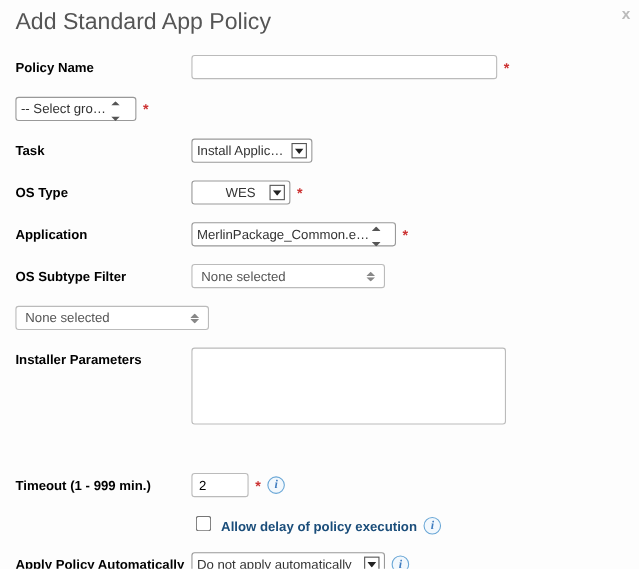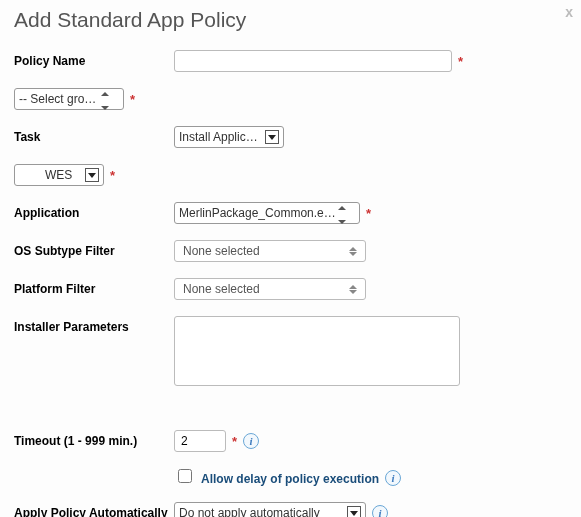--- a/index.html
+++ b/index.html
@@ -81,21 +81,21 @@
     padding: 1px 4px;
     display: flex;
     align-items: center;
     justify-content: space-between;
     cursor: pointer;
   }
   .sel .sel-text { overflow: hidden; white-space: nowrap; text-overflow: ellipsis; }
   .sel-110 { width: 110px; }
   .sel-90  { width: 90px; padding-left: 30px; }
   .sel-186 { width: 186px; }
-  .sel-176 { width: 192px; }
+  .sel-176 { width: 176px; }
   .sel .caret-box {
     width: 14px;
     height: 14px;
     border: 1px solid #555;
     display: flex;
     align-items: center;
     justify-content: center;
     margin-left: 4px;
     flex-shrink: 0;
   }
@@ -206,20 +206,21 @@
         <span class="caret-box">
           <svg width="8" height="5" viewBox="0 0 8 5">
               <polygon points="0,0 8,0 4,5" fill="#222"></polygon>
             </svg>
         </span>
       </div>
     </div>
   </div>
 
   <div class="form-row">
+    <div class="form-label">OS Type</div>
     <div class="form-control-cell">
       <div class="sel sel-90">
         <span class="sel-text">WES</span>
         <span class="caret-box">
           <svg width="8" height="5" viewBox="0 0 8 5">
               <polygon points="0,0 8,0 4,5" fill="#222"></polygon>
             </svg>
         </span>
       </div>
       <span class="req">*</span>
@@ -255,21 +256,20 @@
             </svg>
           <svg width="8" height="4" viewBox="0 0 8 4">
               <polygon points="0,0 8,0 4,4" fill="#888"></polygon>
             </svg>
         </span>
       </div>
     </div>
   </div>
 
   <div class="form-row">
-    <div class="form-label">Platform Filter</div>
     <div class="form-control-cell">
       <div class="multisel sel-176">
         <span class="sel-text">None selected</span>
         <span class="double-caret">
           <svg width="8" height="4" viewBox="0 0 8 4">
               <polygon points="0,4 8,4 4,0" fill="#888"></polygon>
             </svg>
           <svg width="8" height="4" viewBox="0 0 8 4">
               <polygon points="0,0 8,0 4,4" fill="#888"></polygon>
             </svg>

